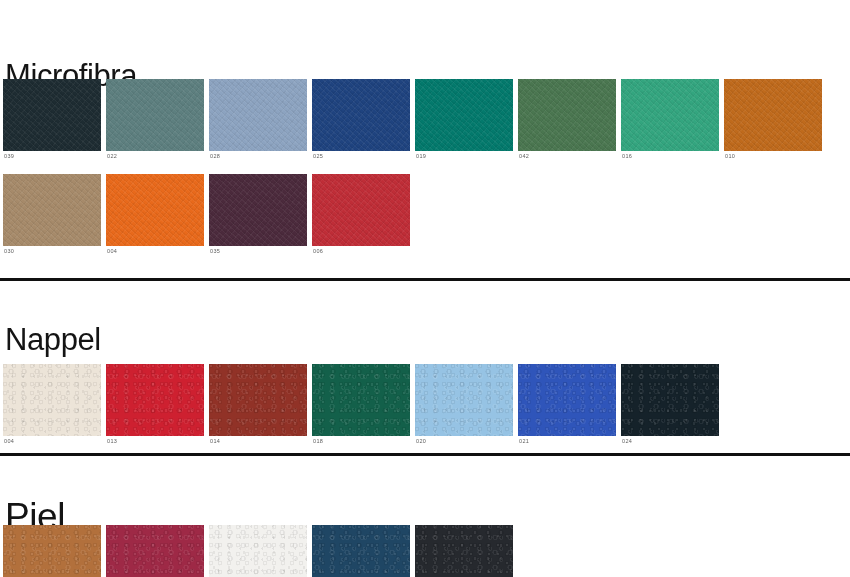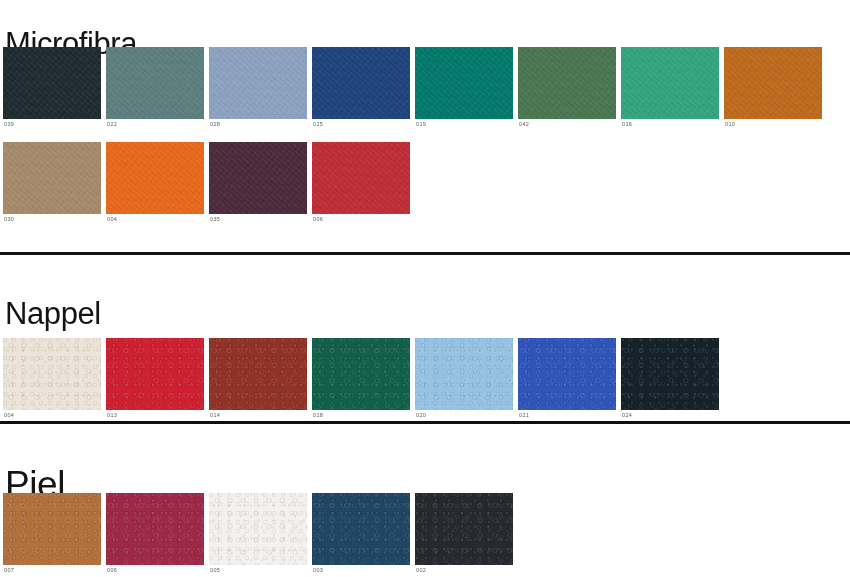--- a/index.html
+++ b/index.html
@@ -14,20 +14,21 @@
     overflow: hidden;
     font-family: "Liberation Sans", sans-serif;
     color: #1a1a1a;
     position: relative;
   }
   .page {
     width: 850px;
     height: 436px;
     position: relative;
     background: #ffffff;
+    margin-top: 32px;
   }
 
   
   .section {
     position: relative;
     width: 100%;
   }
   .section-rule {
     width: 100%;
     height: 3px;
@@ -95,21 +96,21 @@
     padding-left: 1px;
     display: block;
   }
 
   
   #sec-microfibra { position: absolute; top: 0; left: 0; width: 850px; }
   #sec-microfibra .section-title { font-size: 31px; position: absolute; top: 2px; left: 5px; }
   #sec-microfibra .rows { position: absolute; top: 47px; left: 0; }
   #sec-microfibra .swatch-row + .swatch-row { margin-top: 14px; }
 
-  #sec-nappel { position: absolute; top: 252px; left: 0; width: 850px; }
+  #sec-nappel { position: absolute; top: 246px; left: 0; width: 850px; }
   #sec-nappel .section-title { font-size: 31px; position: absolute; top: 20px; left: 5px; }
   #sec-nappel .rows { position: absolute; top: 86px; left: 0; }
 
   #sec-piel { position: absolute; top: 421px; left: 0; width: 850px; }
   #sec-piel .section-title { font-size: 37px; position: absolute; top: 14px; left: 5px; }
   #sec-piel .rows { position: absolute; top: 72px; left: 0; }
 </style>
 </head>
 <body>
 

